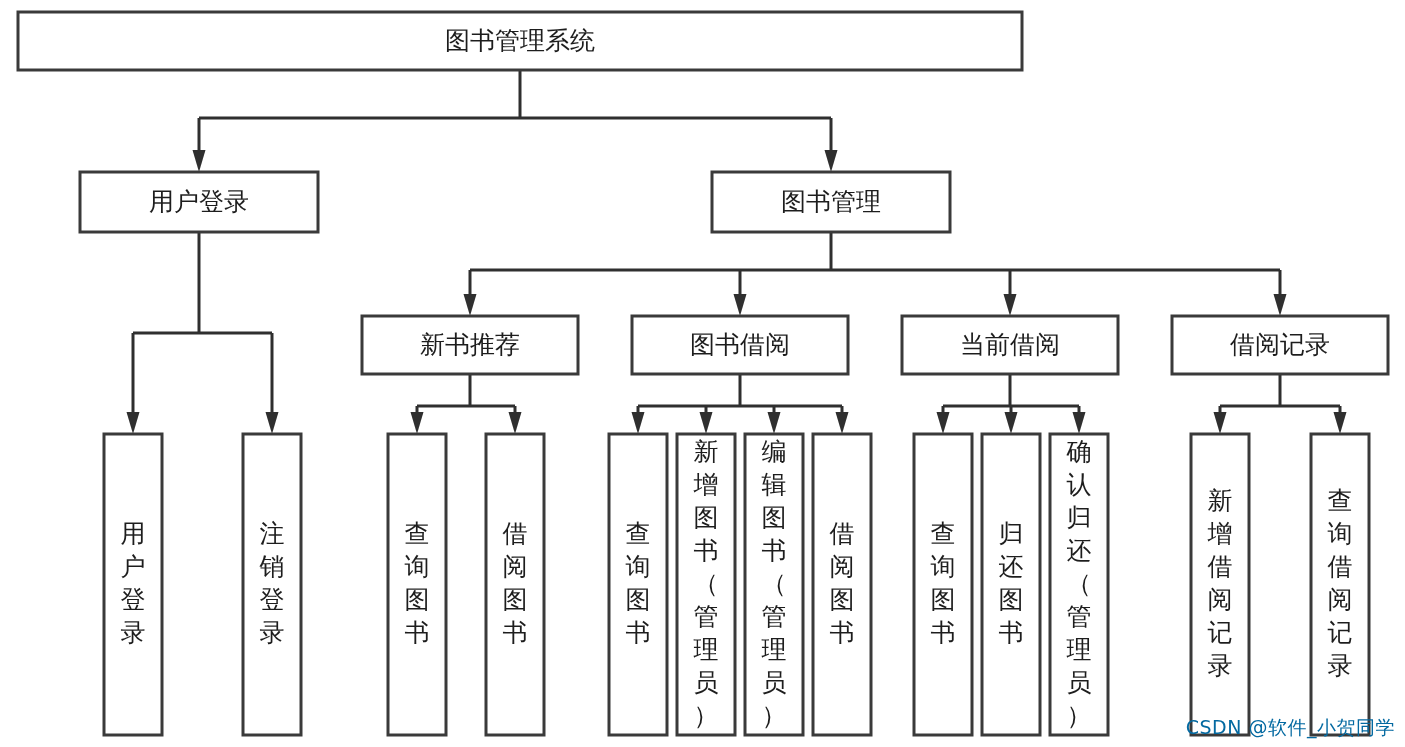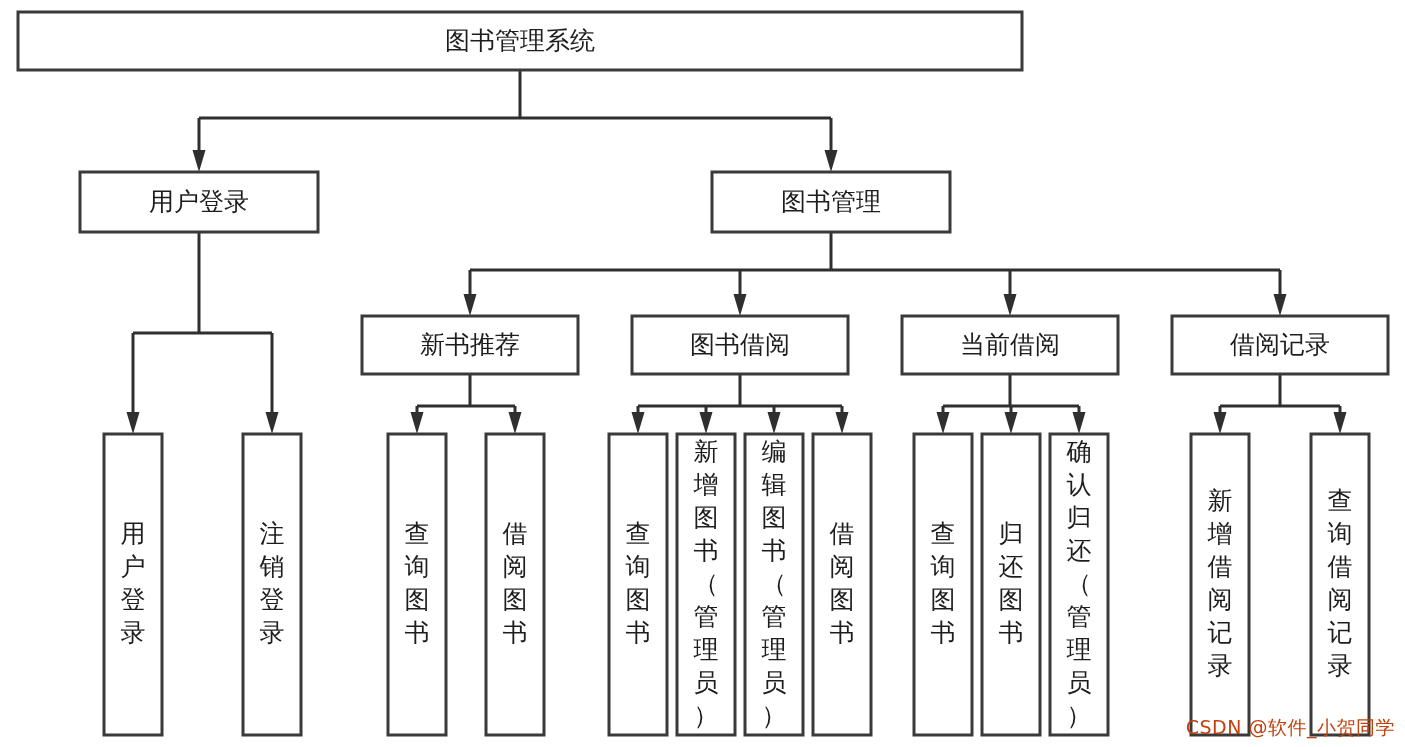--- a/index.html
+++ b/index.html
@@ -32,21 +32,21 @@
     fill:none;
     stroke-linecap:butt;
   }
   .arrow-head{fill:#2f2f2f;stroke:none;}
 
   .watermark{
     position:absolute;
     right:10px;
     bottom:6px;
     font-size:19px;
-    color:#c2410c;
+    color:#0369a1;
     font-family:"DejaVu Sans","Liberation Sans",sans-serif;
     letter-spacing:0.5px;
     white-space:nowrap;
     user-select:none;
   }
 </style>
 </head>
 <body>
 
 <div id="diagram-root">

